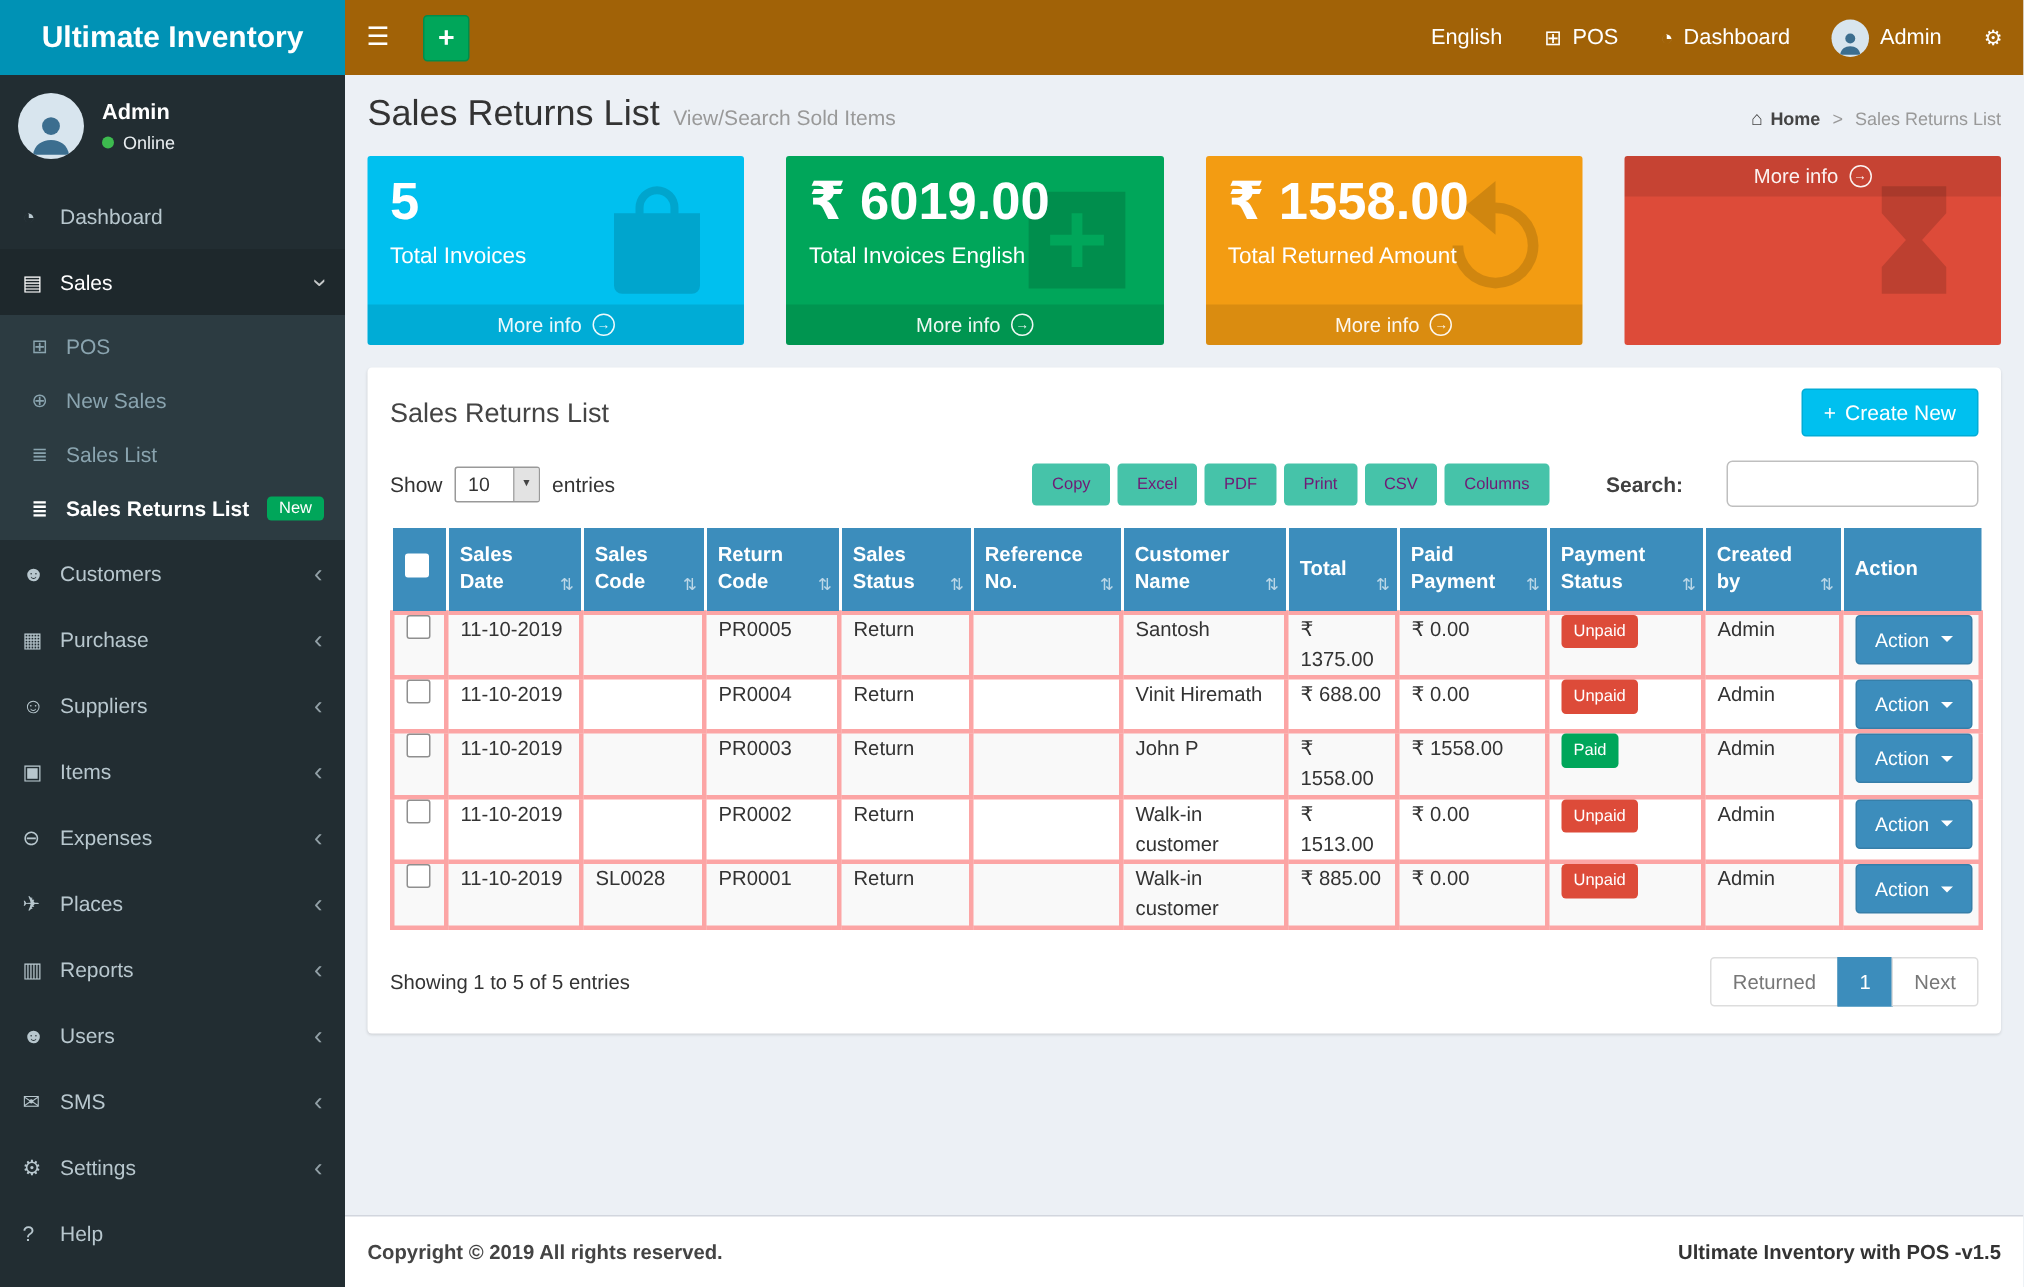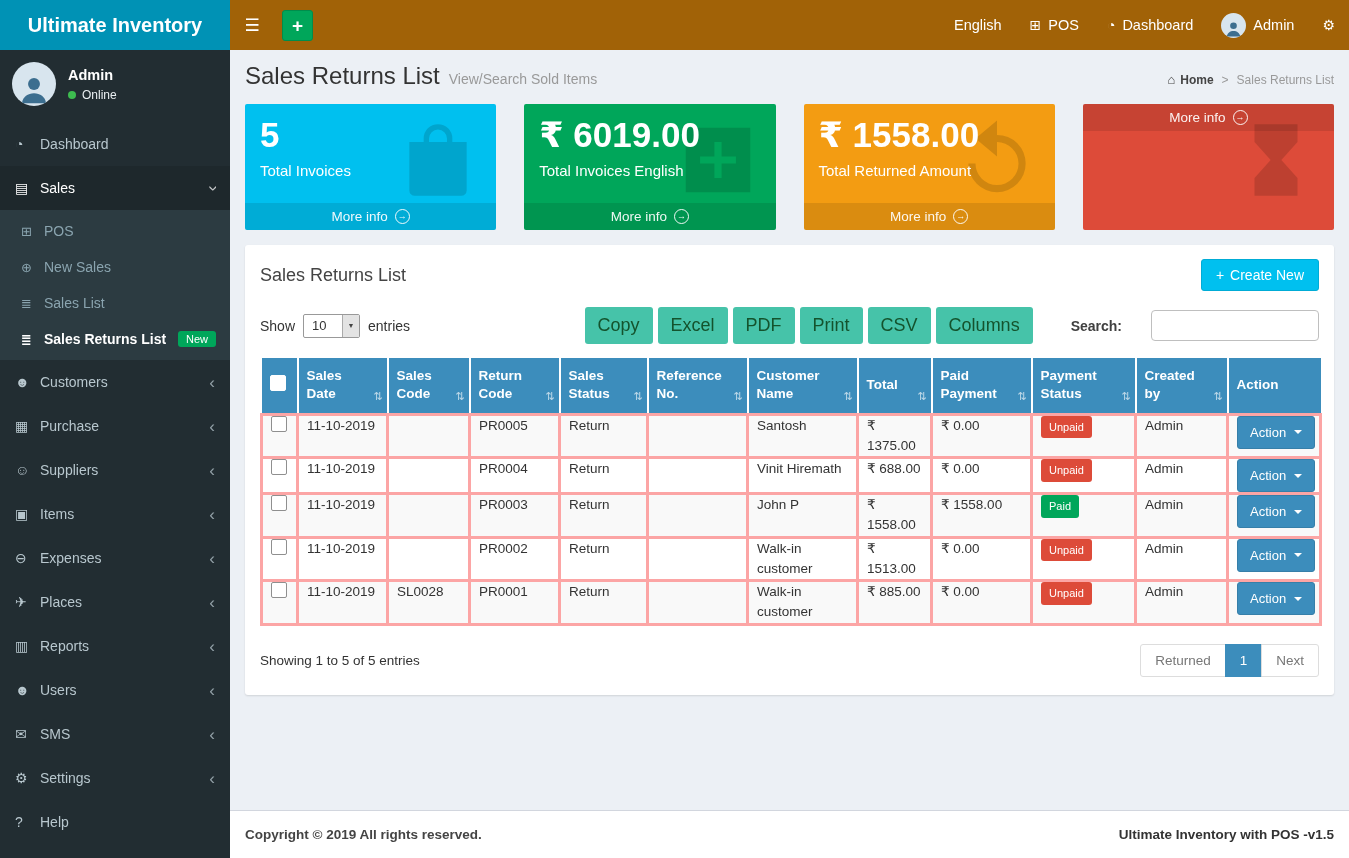--- a/index.html
+++ b/index.html
@@ -64,21 +64,21 @@
   
   .panel{margin:15px 15px 12px;background:#fff;border-radius:3px;box-shadow:0 1px 2px rgba(0,0,0,0.12);padding:14px 15px 18px;}
   .panel-head{display:flex;align-items:center;}
   .panel-title{font-size:18px;color:#444;font-weight:400;}
   .btn-create{margin-left:auto;background:#00c0ef;border:1px solid #00acd6;color:#fff;font-size:14px;padding:7px 14px;border-radius:3px;cursor:pointer;display:flex;gap:6px;align-items:center;}
   .controls{display:flex;align-items:center;margin-top:16px;gap:21px;}
   .show-group{display:flex;align-items:center;gap:8px;font-size:14px;color:#333;}
   .select{display:inline-flex;align-items:center;width:57px;height:24px;border:1px solid #999;background:#fff;border-radius:2px;font-size:13px;padding-left:8px;cursor:pointer;}
   .sel-arrow{margin-left:auto;width:17px;height:22px;background:#e3e3e3;border-left:1px solid #aaa;display:flex;align-items:center;justify-content:center;font-size:7px;color:#444;}
   .export-group{margin-left:auto;display:flex;gap:5px;}
-  .btn-export{background:#46c3a9;border:none;color:#14532d;font-size:18px;padding:8px 13px;border-radius:3px;cursor:pointer;}
+  .btn-export{background:#46c3a9;border:none;color:#701a75;font-size:11px;padding:8px 13px;border-radius:3px;cursor:pointer;}
   .search-label{margin-left:17px;font-size:14px;font-weight:bold;color:#404040;}
   .search-input{margin-left:8px;width:168px;height:31px;border:1px solid #bfbfbf;border-radius:4px;padding:0 9px;font-size:13px;outline:none;}
 
   
   .dt{width:100%;border-collapse:collapse;margin-top:14px;table-layout:fixed;font-size:13.5px;}
   .dt thead th{background:#3c8dbc;color:#fff;text-align:left;font-weight:bold;padding:9px 18px 9px 8px;border:2px solid #fff;border-bottom:0;border-top:0;vertical-align:middle;position:relative;line-height:1.35;}
   .dt thead th:first-child{border-left:0;padding:9px 8px;}
   .dt thead th:last-child{border-right:0;}
   .sort{position:absolute;right:4px;bottom:9px;font-size:11px;opacity:.65;font-weight:normal;}
   .dt tbody td{padding:0 8px;border:3px solid #fca5a5;vertical-align:top;line-height:1.5;}

